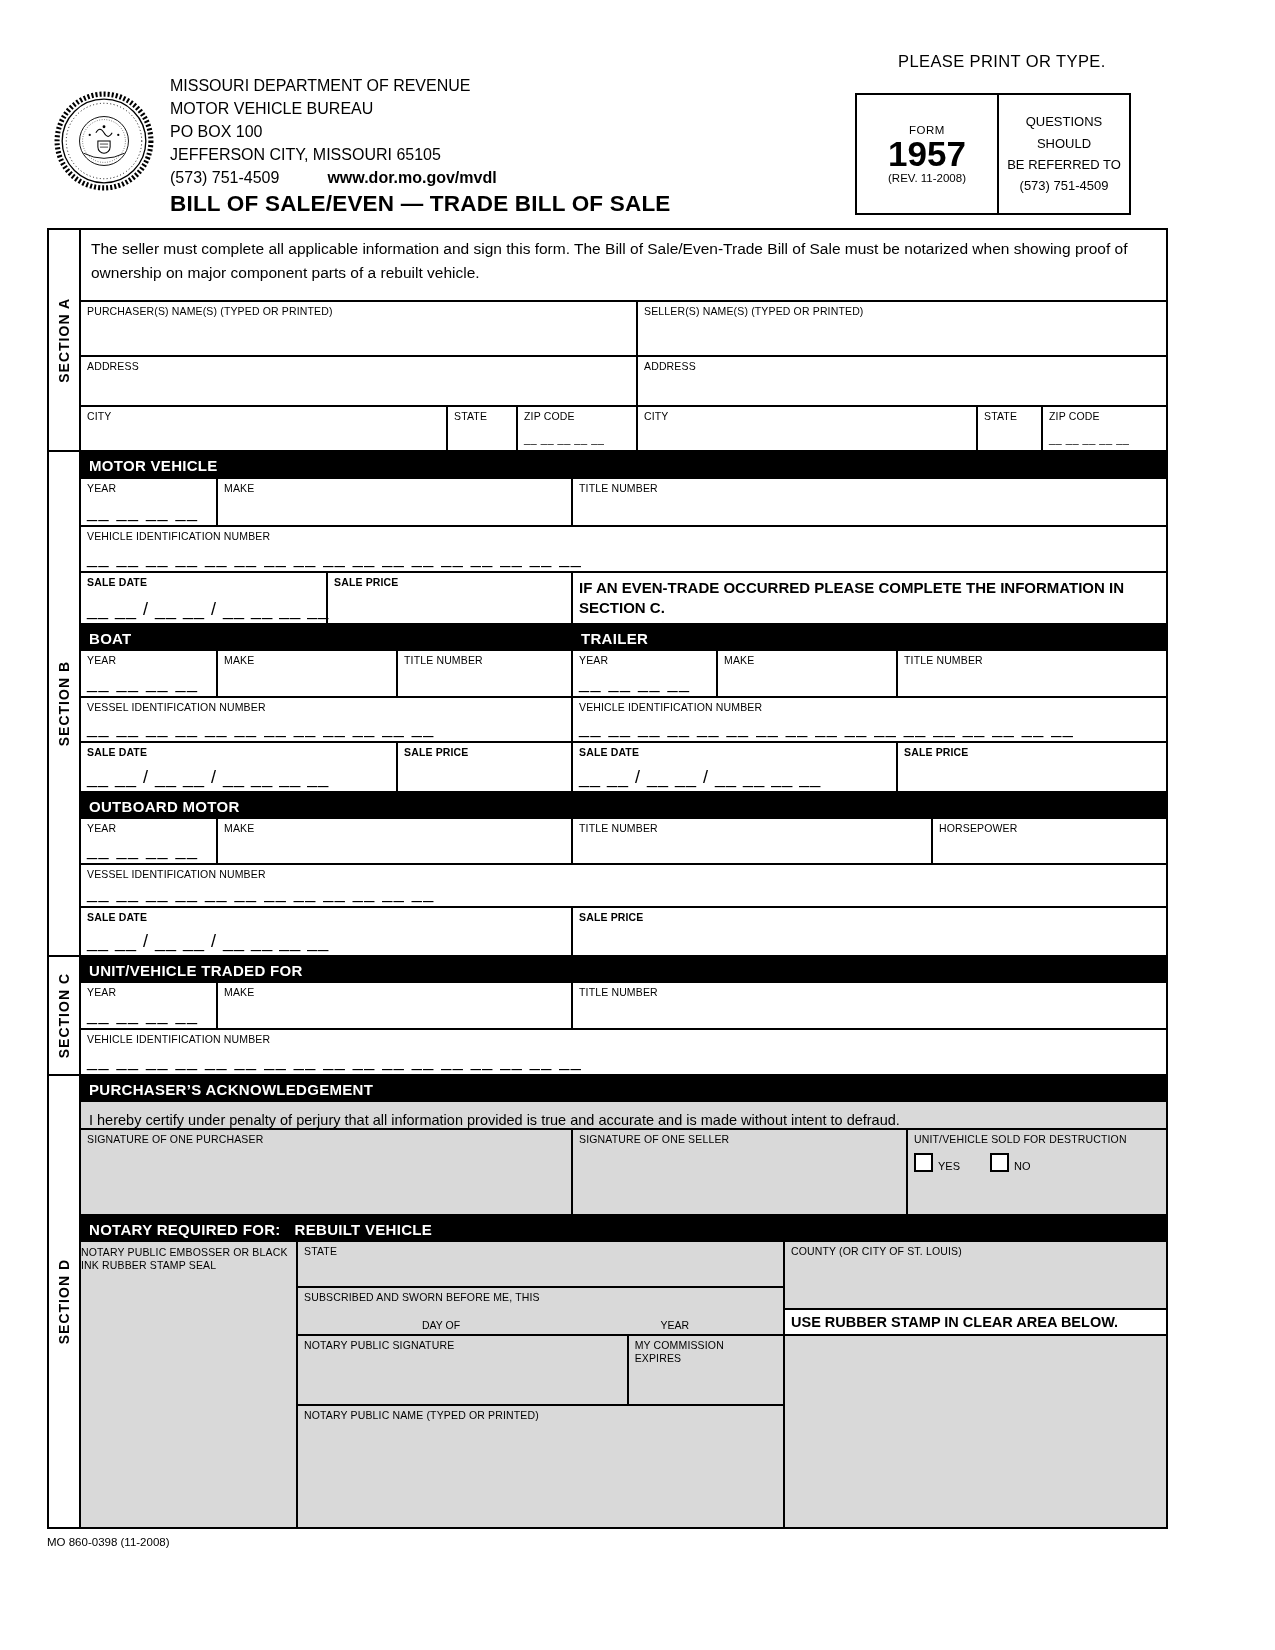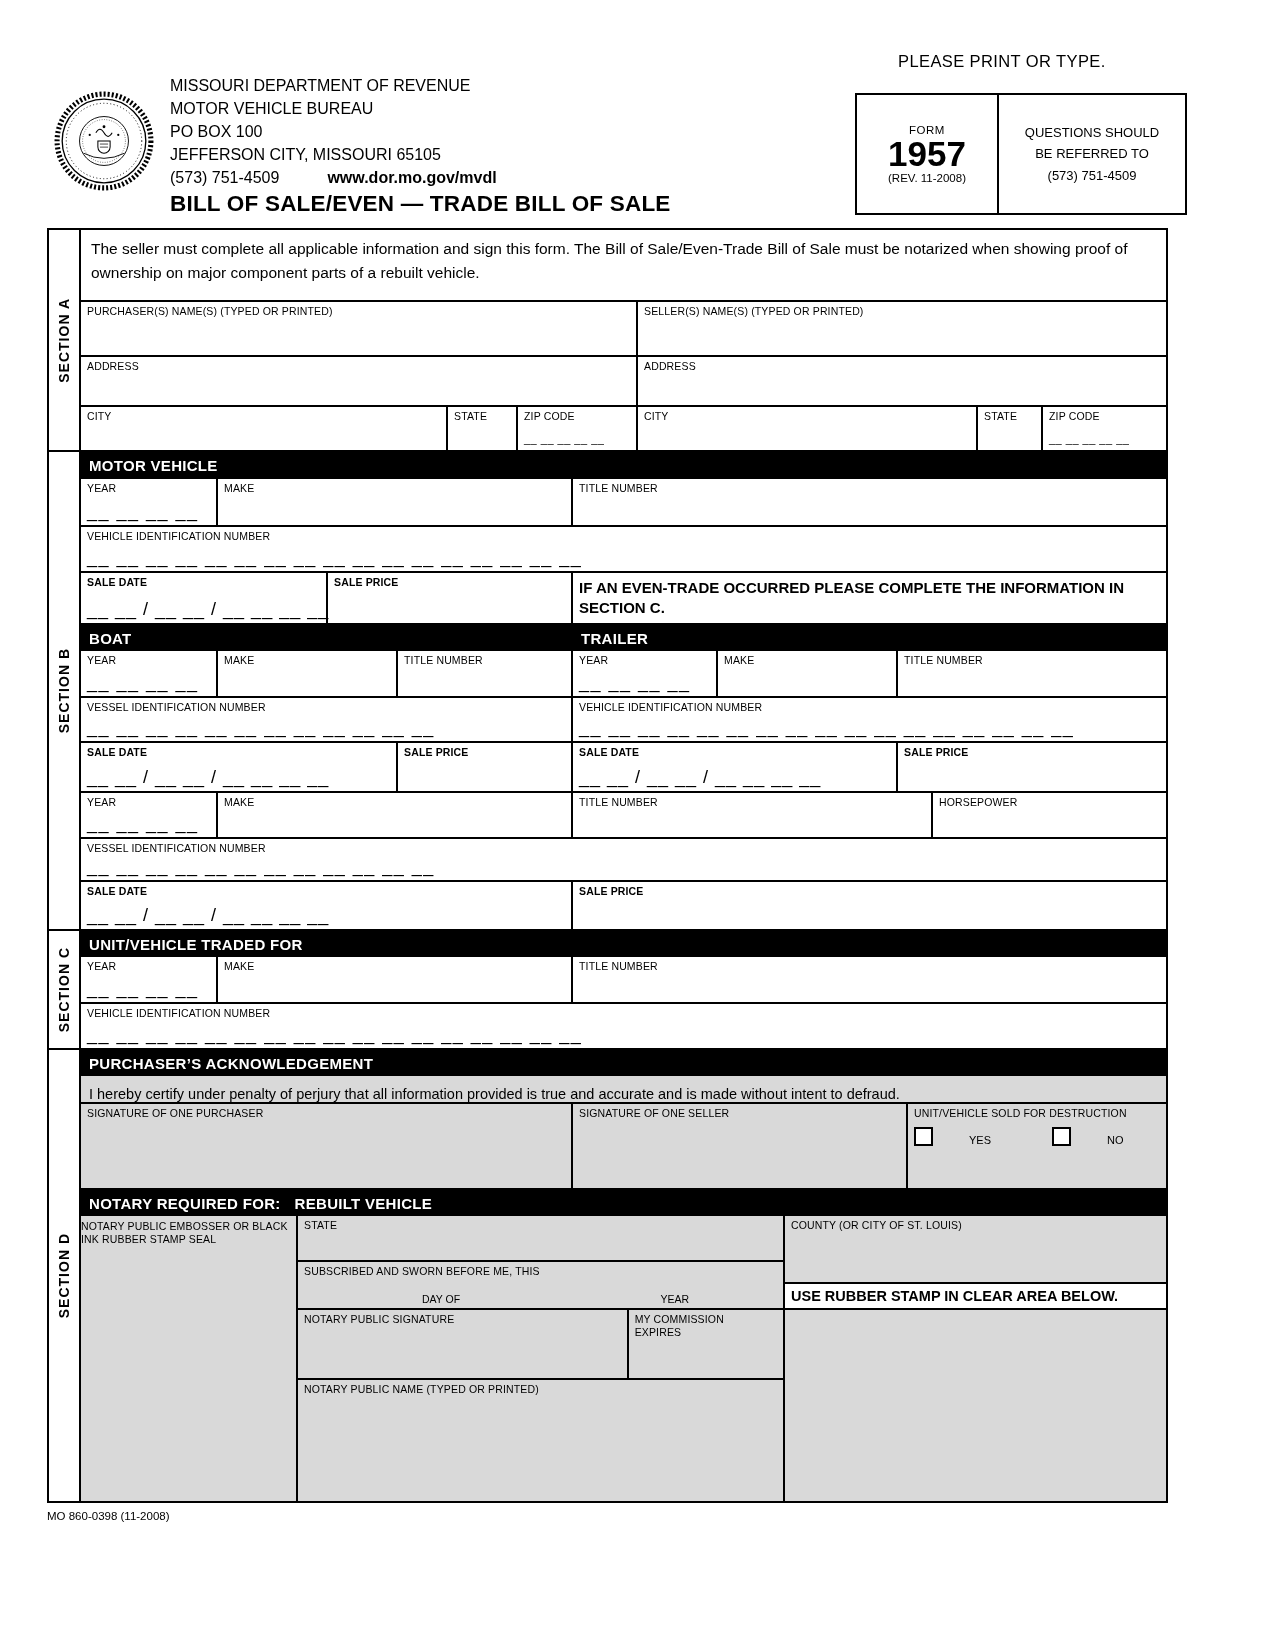--- a/index.html
+++ b/index.html
@@ -7,21 +7,21 @@
   .page { position:relative; width:1275px; height:1650px; overflow:hidden; }
 
   
   .header { position:relative; height:228px; }
   .print-notice { position:absolute; top:52px; left:898px; font-size:16.5px; letter-spacing:0.4px; }
   .seal { position:absolute; top:90px; left:53px; width:102px; height:102px; }
   .agency { position:absolute; top:74px; left:170px; font-size:16px; line-height:1.44; }
   .agency .contact-line { display:flex; }
   .agency .website { font-weight:bold; margin-left:48px; }
   .form-title { position:absolute; top:191px; left:170px; font-size:22.5px; font-weight:bold; letter-spacing:0.2px; white-space:nowrap; }
-  .form-box { position:absolute; top:93px; left:855px; width:332px; height:122px; border:2px solid #000; box-sizing:border-box; display:flex; }
+  .form-box { position:absolute; top:93px; left:855px; width:276px; height:122px; border:2px solid #000; box-sizing:border-box; display:flex; }
   .form-box-left { width:142px; border-right:2px solid #000; box-sizing:border-box; display:flex; flex-direction:column; align-items:center; justify-content:center; }
   .form-box-left .form-word { font-size:11.5px; letter-spacing:0.5px; }
   .form-box-left .form-number { font-size:35px; font-weight:bold; line-height:1.05; }
   .form-box-left .form-rev { font-size:11.5px; }
   .form-box-right { flex:1; display:flex; flex-direction:column; align-items:center; justify-content:center; font-size:13px; line-height:1.65; text-align:center; }
 
   
   .form-box-main { margin-left:47px; width:1121px; border:2px solid #000; box-sizing:border-box; }
   .section { display:flex; }
   .section + .section { border-top:2px solid #000; }
@@ -42,21 +42,21 @@
   .bar { background:#000; color:#fff; font-weight:bold; font-size:15px; display:flex; align-items:center; padding:0 8px; box-sizing:border-box; letter-spacing:0.3px; }
   .split-bars { display:flex; }
 
   .instructions { font-size:15.5px; line-height:1.55; padding:7px 10px; box-sizing:border-box; }
 
   .note-cell { font-weight:bold; font-size:15px; line-height:1.35; justify-content:flex-start; padding-top:5px; }
 
   .shaded { background:#d9d9d9; }
   .statement { font-size:14.5px; padding:5px 8px; box-sizing:border-box; }
 
-  .checkbox-row { display:flex; align-items:flex-end; margin-top:7px;gap:31px; }
+  .checkbox-row { display:flex; align-items:flex-end; margin-top:7px; }
   .checkbox { width:15px; height:15px; border:2px solid #000; background:#fff; display:inline-block; margin-right:5px; }
   .cb-label { font-size:11px; margin-right:30px; }
 
   .notary-grid { display:flex; }
   .ncol { display:flex; flex-direction:column; box-sizing:border-box; min-width:0; }
   .sworn-bottom { display:flex; font-size:10.5px; }
   .sworn-bottom .dayof { margin-left:118px; }
   .sworn-bottom .yr { margin-left:auto; margin-right:88px; }
   .stamp-note { font-weight:bold; font-size:14.5px; display:flex; align-items:center; padding:0 6px; box-sizing:border-box; background:#fff; }
 
@@ -254,20 +254,21 @@
           </div>
           <div class="cell" style="width:325px">
             <span class="label bold">SALE DATE</span>
             <span class="blanks date">__ __ / __ __ / __ __ __ __</span>
           </div>
           <div class="cell last" style="width:268px">
             <span class="label bold">SALE PRICE</span>
           </div>
         </div>
 
+        <div class="bar" style="height:26px">OUTBOARD MOTOR</div>
 
         <div class="row bb" style="height:46px">
           <div class="cell" style="width:137px">
             <span class="label">YEAR</span>
             <span class="blanks">__ __ __ __</span>
           </div>
           <div class="cell" style="width:355px">
             <span class="label">MAKE</span>
           </div>
           <div class="cell" style="width:360px">

